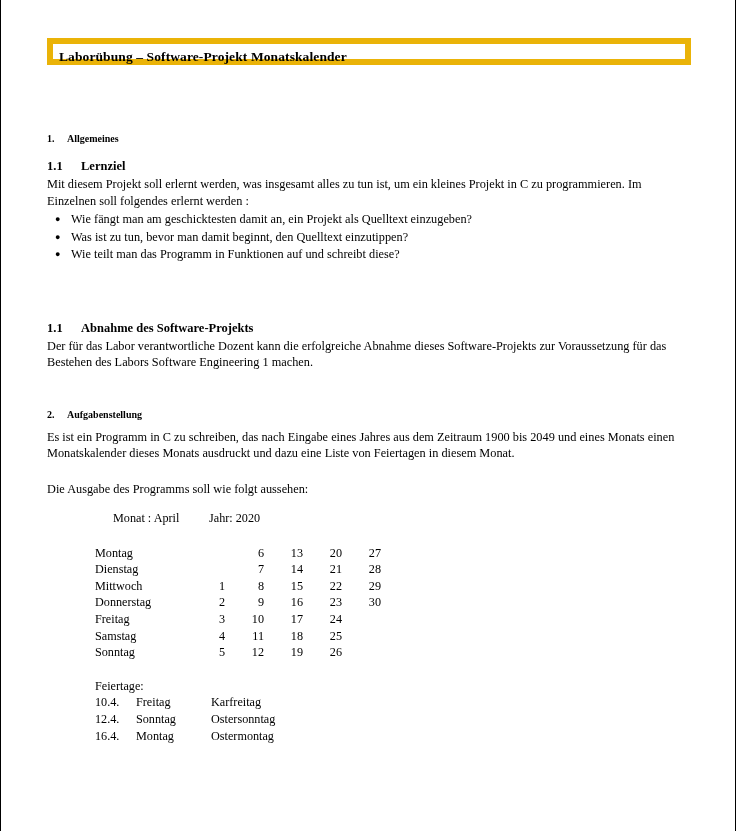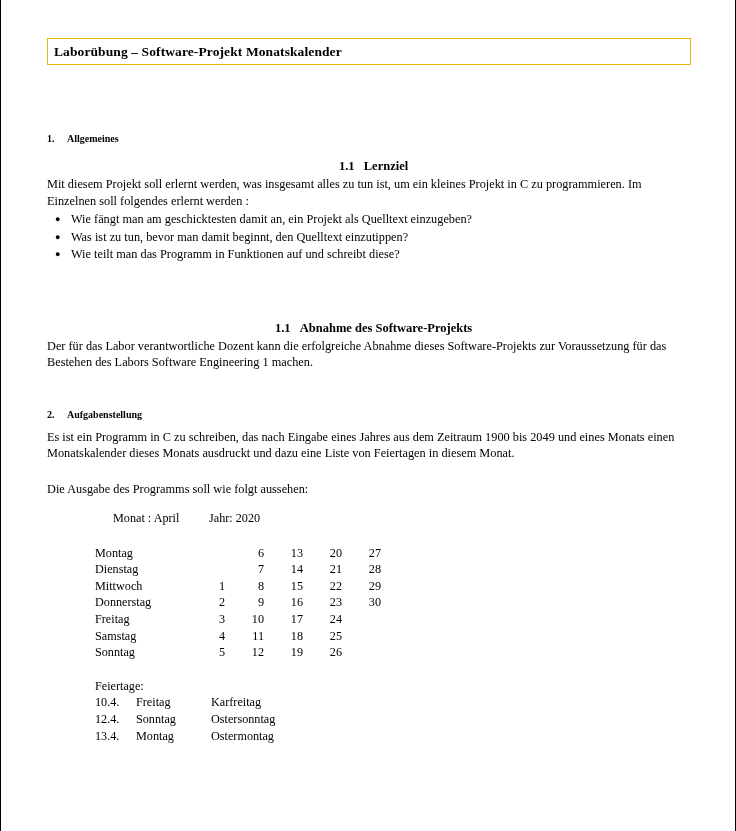--- a/index.html
+++ b/index.html
@@ -25,41 +25,40 @@
     border-right: 1px solid #000;
     background: #fff;
   }
   .content {
     position: absolute;
     left: 46px;
     top: 38px;
     width: 644px;
   }
   .title-box {
-    border: 1px solid #eab308;
+    border: 6px solid #eab308;
     box-sizing: border-box;
     width: 644px;
     height: 27px;
     padding: 3px 0 0 6px;
     font-weight: bold;
     font-size: 13.5px;
     line-height: 20px;
     letter-spacing: 0.1px;
   }
   .spacer-1 { height: 68px; }
   .h2 {
     font-weight: bold;
     font-size: 10px;
     margin: 0 0 9px 0;
   }
   .h3 {
     font-weight: bold;
     font-size: 12.5px;
     margin: 15px 0 2px 0;
-    text-align: center;
   }
   .h3 .num { display: inline-block; width: 34px; }
   .h2 .num { display: inline-block; width: 20px; }
   p.body {
     font-size: 12.3px;
     line-height: 16.5px;
     margin: 0 0 2px 0;
   }
   ul.bullets {
     list-style: none;
@@ -245,20 +244,20 @@
 
       <div class="holidays">
         <div class="row">Feiertage:</div>
         <div class="row">
           <span class="date">10.4.</span><span class="day">Freitag</span><span class="name">Karfreitag</span>
         </div>
         <div class="row">
           <span class="date">12.4.</span><span class="day">Sonntag</span><span class="name">Ostersonntag</span>
         </div>
         <div class="row">
-          <span class="date">13.4.</span><span class="day">Montag</span><span class="name">Ostermontag</span>
+          <span class="date">16.4.</span><span class="day">Montag</span><span class="name">Ostermontag</span>
         </div>
       </div>
 
     </div>
 
   </div>
 </div>
 
 </body></html>

